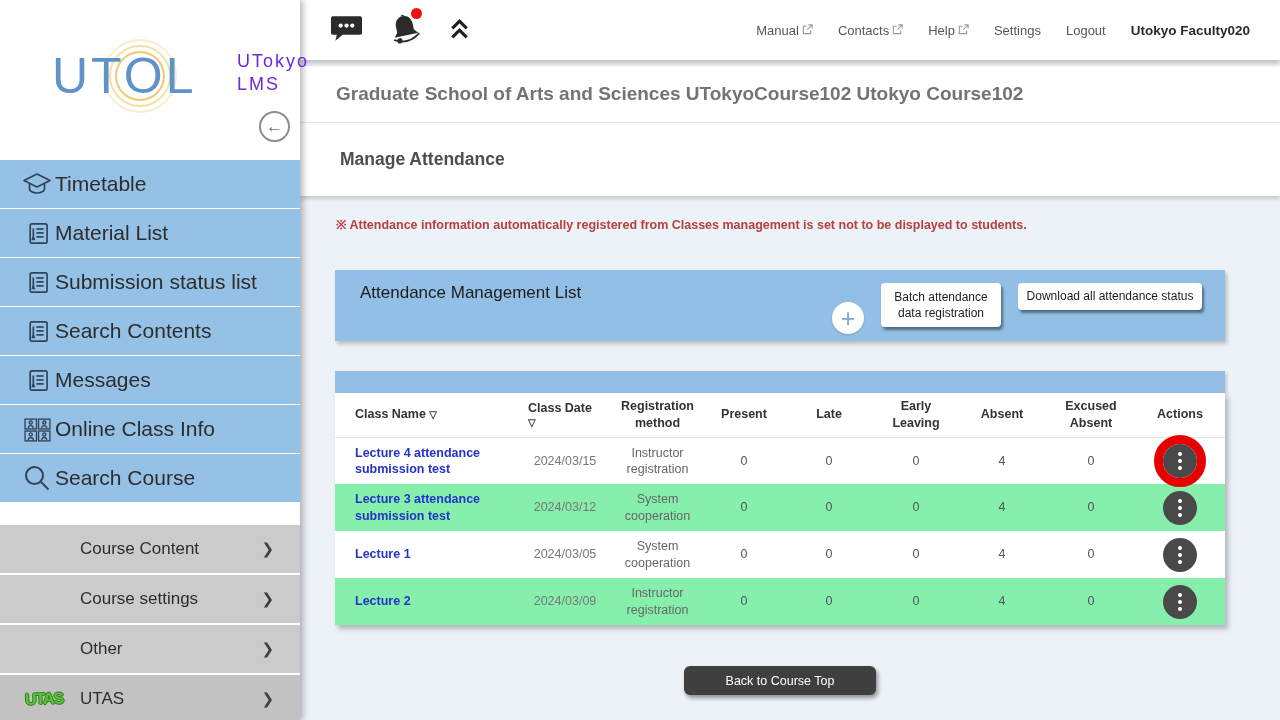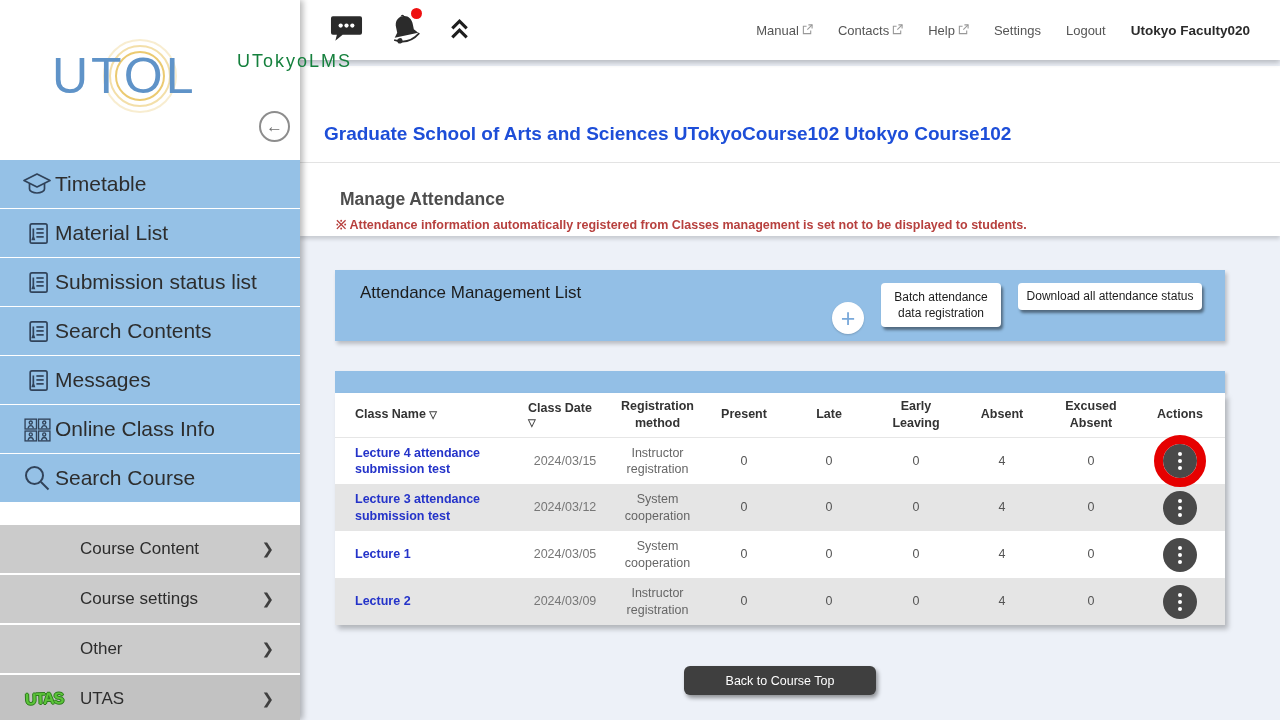--- a/index.html
+++ b/index.html
@@ -9,22 +9,22 @@
   
   .sidebar { position:absolute; left:0; top:0; width:300px; height:720px; background:#fff;
              box-shadow:3px 0 6px rgba(0,0,0,.28); z-index:30; }
   .logo-area { position:relative; height:160px; background:#fff;margin-left:12px; }
   .logo { position:absolute; left:40px; top:48px; }
   .ring { position:absolute; border-radius:50%; pointer-events:none; }
   .r1 { width:50px; height:50px; left:88px; top:28px; transform:translate(-50%,-50%); border:2px solid rgba(233,196,98,.9); }
   .r2 { width:62px; height:62px; left:88px; top:28px; transform:translate(-50%,-50%); border:2px solid rgba(233,196,98,.55); }
   .r3 { width:74px; height:74px; left:88px; top:28px; transform:translate(-50%,-50%); border:2px solid rgba(233,196,98,.3); }
   .logo-text { position:relative; font-size:50px; font-weight:100; color:#5f93c8; letter-spacing:3px; line-height:56px; }
-  .logo-sub { position:absolute; left:185px; top:2px; display:flex; flex-direction:row;
-              color:#15803d; font-size:18px; letter-spacing:2px; line-height:1.3; }
+  .logo-sub { position:absolute; left:185px; top:2px; display:flex; flex-direction:column;
+              color:#6d28d9; font-size:18px; letter-spacing:2px; line-height:1.3; }
   .collapse-btn { position:absolute; right:10px; top:111px; width:31px; height:31px; border-radius:50%;
                   border:2px solid #8d8d8d; background:#fff; color:#6e6e6e; font-size:17px; line-height:26px;
                   text-align:center; cursor:pointer; }
   .menu { position:absolute; top:160px; left:0; width:300px; }
   .menu-item { height:48px; background:#95c1e6; margin-bottom:1px; display:flex; align-items:center; cursor:pointer; }
   .menu-item .icon { width:36px; margin-left:19px; color:#31435a; display:flex; justify-content:center; align-items:center; }
   .menu-item .label { font-size:21px; color:#2d2d2d; }
   .group { margin-top:23px; }
   .group-item { height:48px; background:#cbcbcb; margin-bottom:2px; display:flex; align-items:center;
                 cursor:pointer; position:relative; }
@@ -44,22 +44,22 @@
   .bell-dot { position:absolute; right:-1px; top:-4px; width:11px; height:11px; background:#ee1111; border-radius:50%; }
   .topbar-spacer { flex:1; }
   .topbar-links { display:flex; align-items:center; gap:25px; margin-right:30px; }
   .nav-link { display:flex; align-items:center; gap:3px; font-size:13px; color:#555;
               text-decoration:none; cursor:pointer; }
   .user-name { font-size:13.5px; font-weight:bold; color:#2a2a2a; }
 
   
   .header-card { position:absolute; left:300px; top:66px; width:980px; background:#fff;
                  box-shadow:0 3px 4px rgba(0,0,0,.16); }
-  .course-title { height:57px; display:flex; align-items:center; padding-left:24px;
-                  font-size:19px; font-weight:bold; color:#1d4ed8; border-bottom:1px solid #e3e3e3;margin-top:40px; }
+  .course-title { height:57px; display:flex; align-items:center; padding-left:36px;
+                  font-size:19px; font-weight:bold; color:#737373; border-bottom:1px solid #e3e3e3; }
   .section-title { height:73px; display:flex; align-items:center; padding-left:40px;
                    font-size:17.5px; font-weight:bold; color:#4d4d4d; }
 
   .warning { position:absolute; left:336px; top:216px; font-size:12.5px; font-weight:bold; color:#b7403e; }
 
   
   .panel { position:absolute; left:335px; top:270px; width:890px; height:71px; background:#93bfe6;
            box-shadow:2px 3px 4px rgba(0,0,0,.22); }
   .panel-title { position:absolute; left:25px; top:13px; font-size:17px; font-weight:500; color:#1c1c1c; }
   .plus-btn { position:absolute; left:497px; top:32px; width:32px; height:32px; border-radius:50%;
@@ -77,21 +77,21 @@
   .table-wrap { position:absolute; left:335px; top:393px; width:890px; background:#fff;
                 box-shadow:3px 4px 5px rgba(0,0,0,.25); }
   table { width:100%; border-collapse:collapse; font-size:12.5px; table-layout:fixed; }
   thead th { height:44px; font-weight:bold; color:#333; text-align:center; vertical-align:middle;
              border-bottom:1px solid #e6e6e6; padding:0 4px; line-height:1.35; }
   th.col-name { text-align:left; padding-left:20px; cursor:pointer; }
   th.col-date { text-align:left; padding-left:8px; cursor:pointer; }
   .sort { font-size:10px; color:#444; }
   .sort.block { display:block; }
   tbody td { height:47px; text-align:center; color:#555; vertical-align:middle; line-height:1.3; padding:0 6px; }
-  tbody tr.alt { background:#e5e5e5; }
+  tbody tr.alt { background:#86efac; }
   td.cell-name { text-align:left; padding-left:20px; }
   .class-link { color:#2433c9; font-weight:bold; text-decoration:none; cursor:pointer; }
   td.cell-date { color:#777; }
   td.cell-method { color:#666; }
   td.cell-actions { position:relative; }
   .kebab { width:34px; height:34px; border-radius:50%; background:#494949; border:none; display:flex;
            flex-direction:column; align-items:center; justify-content:center; gap:3px; margin:0 auto;
            cursor:pointer; position:relative; z-index:2; }
   .kebab .dot { width:4px; height:4px; border-radius:50%; background:#fff; }
   .highlight-ring { position:absolute; left:50%; top:50%; width:52px; height:52px; border:9px solid #e60000;

